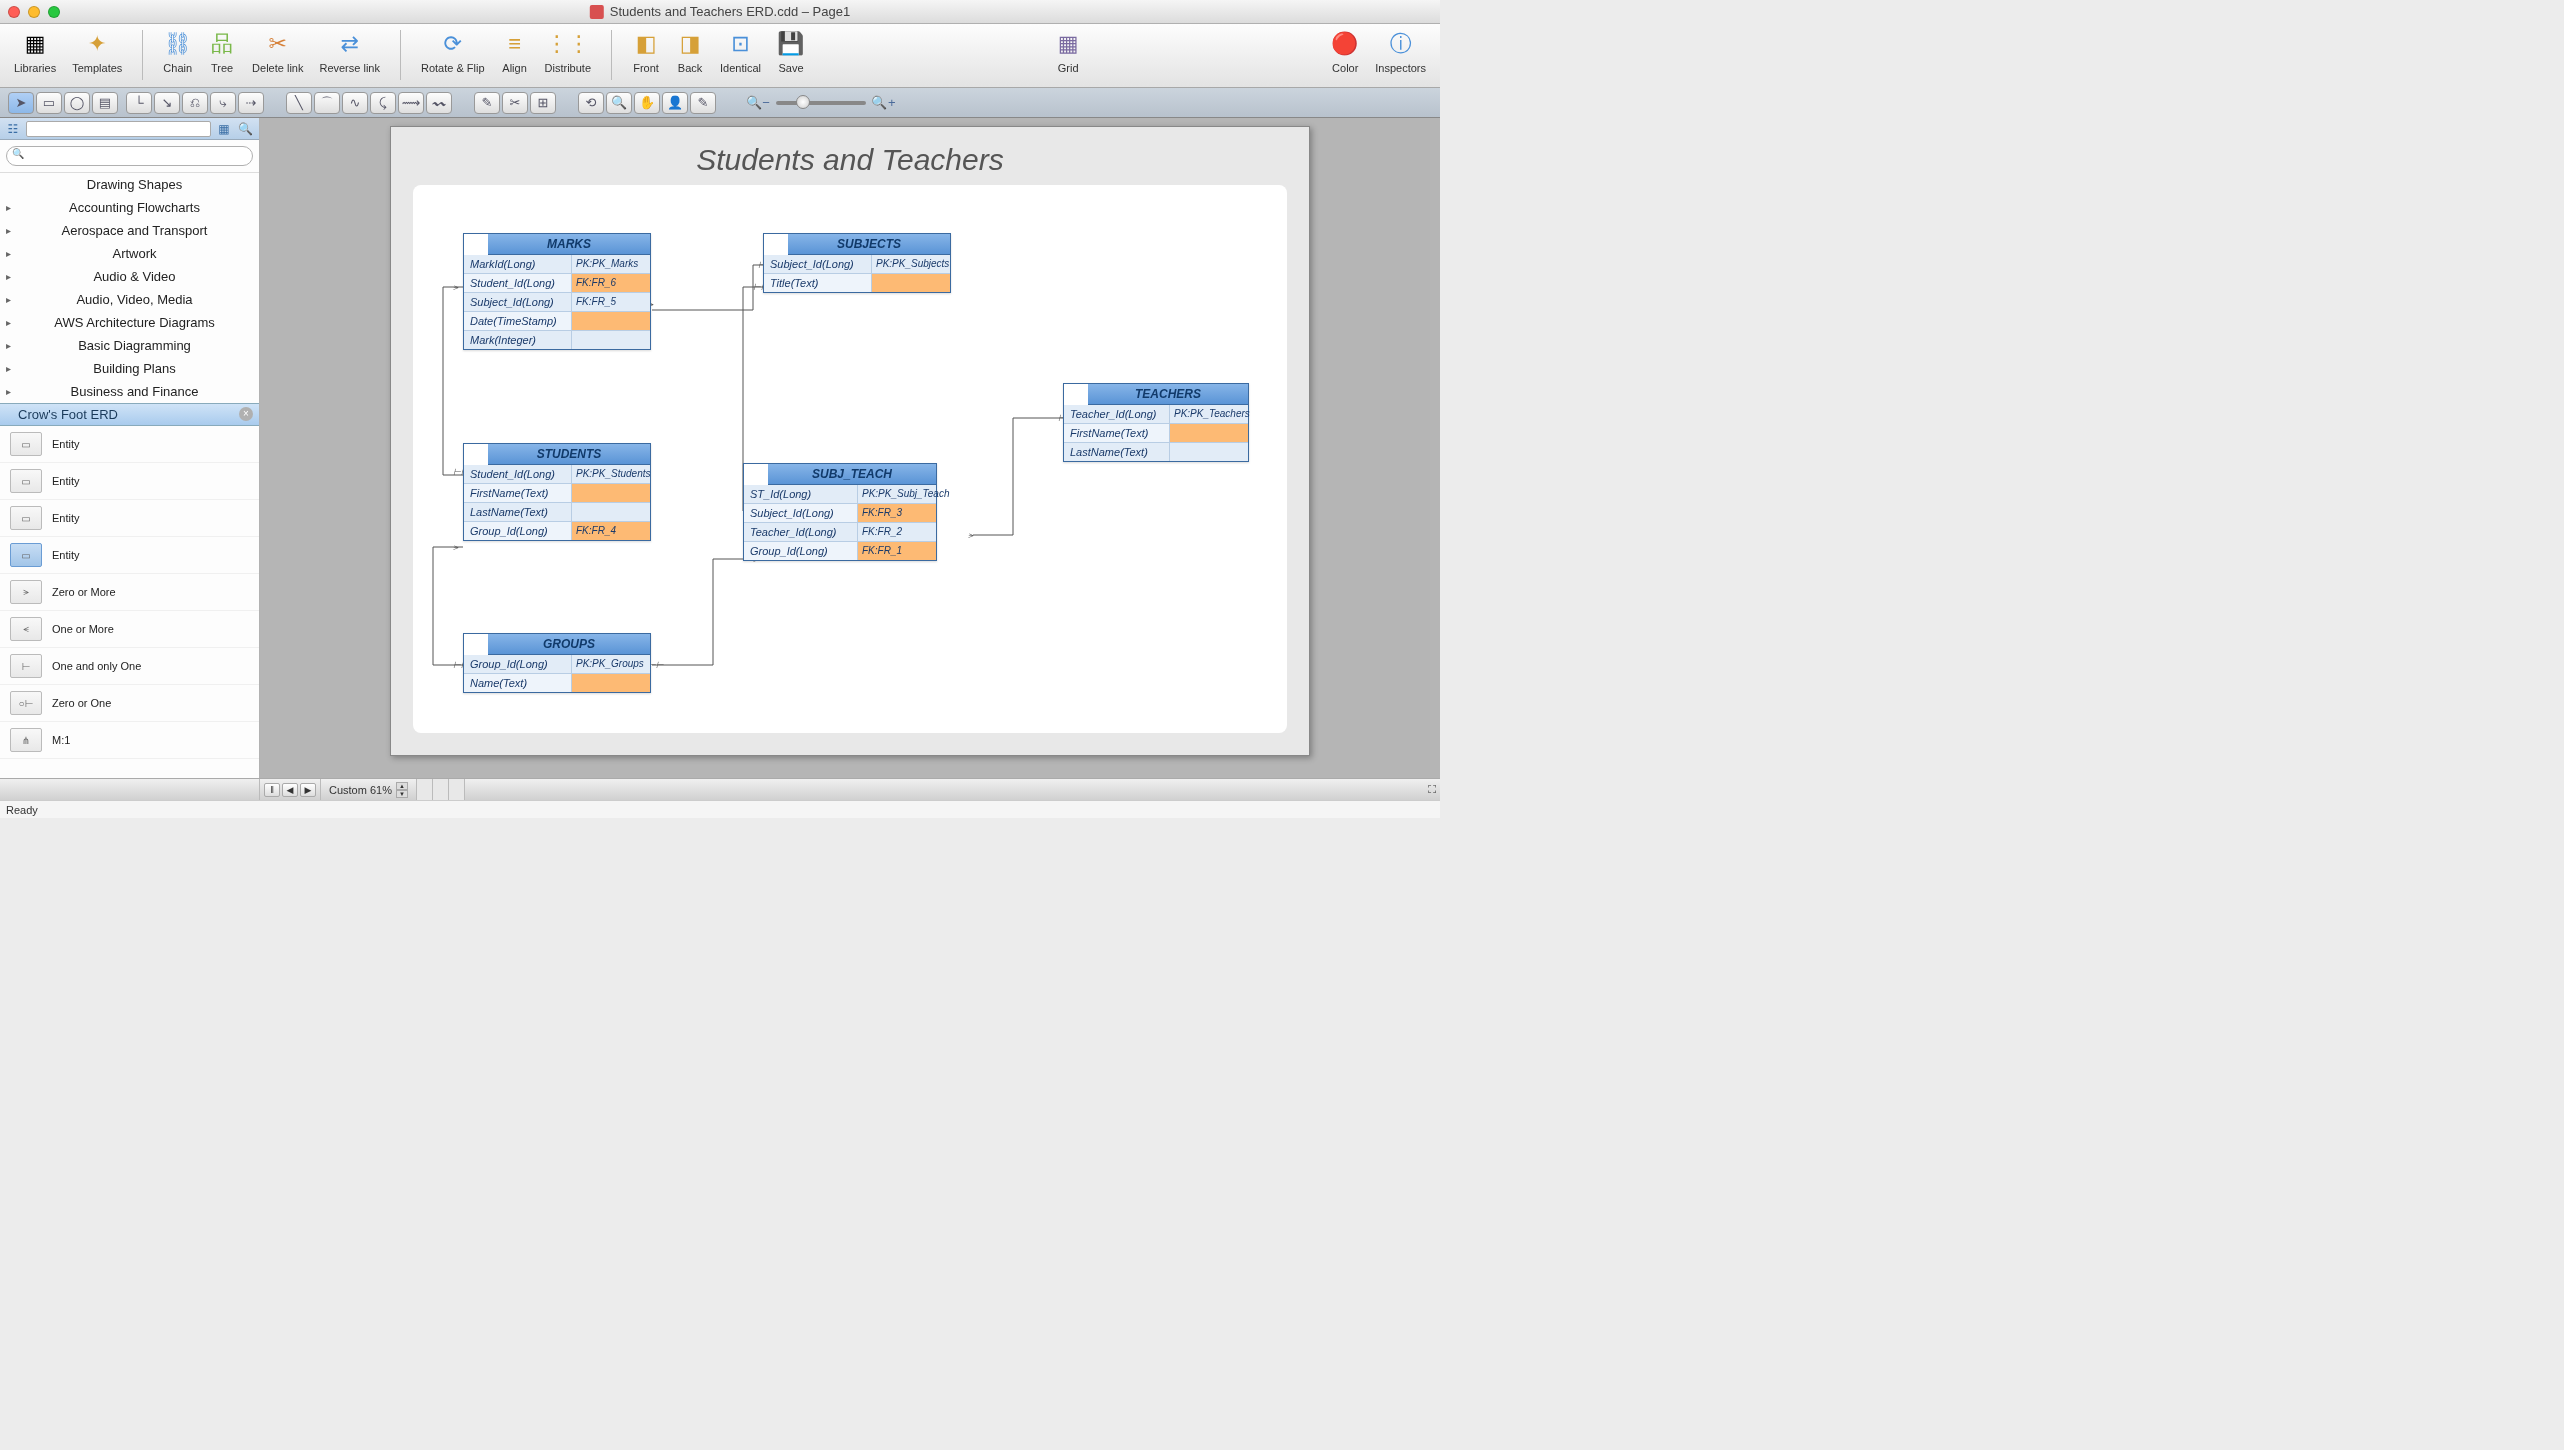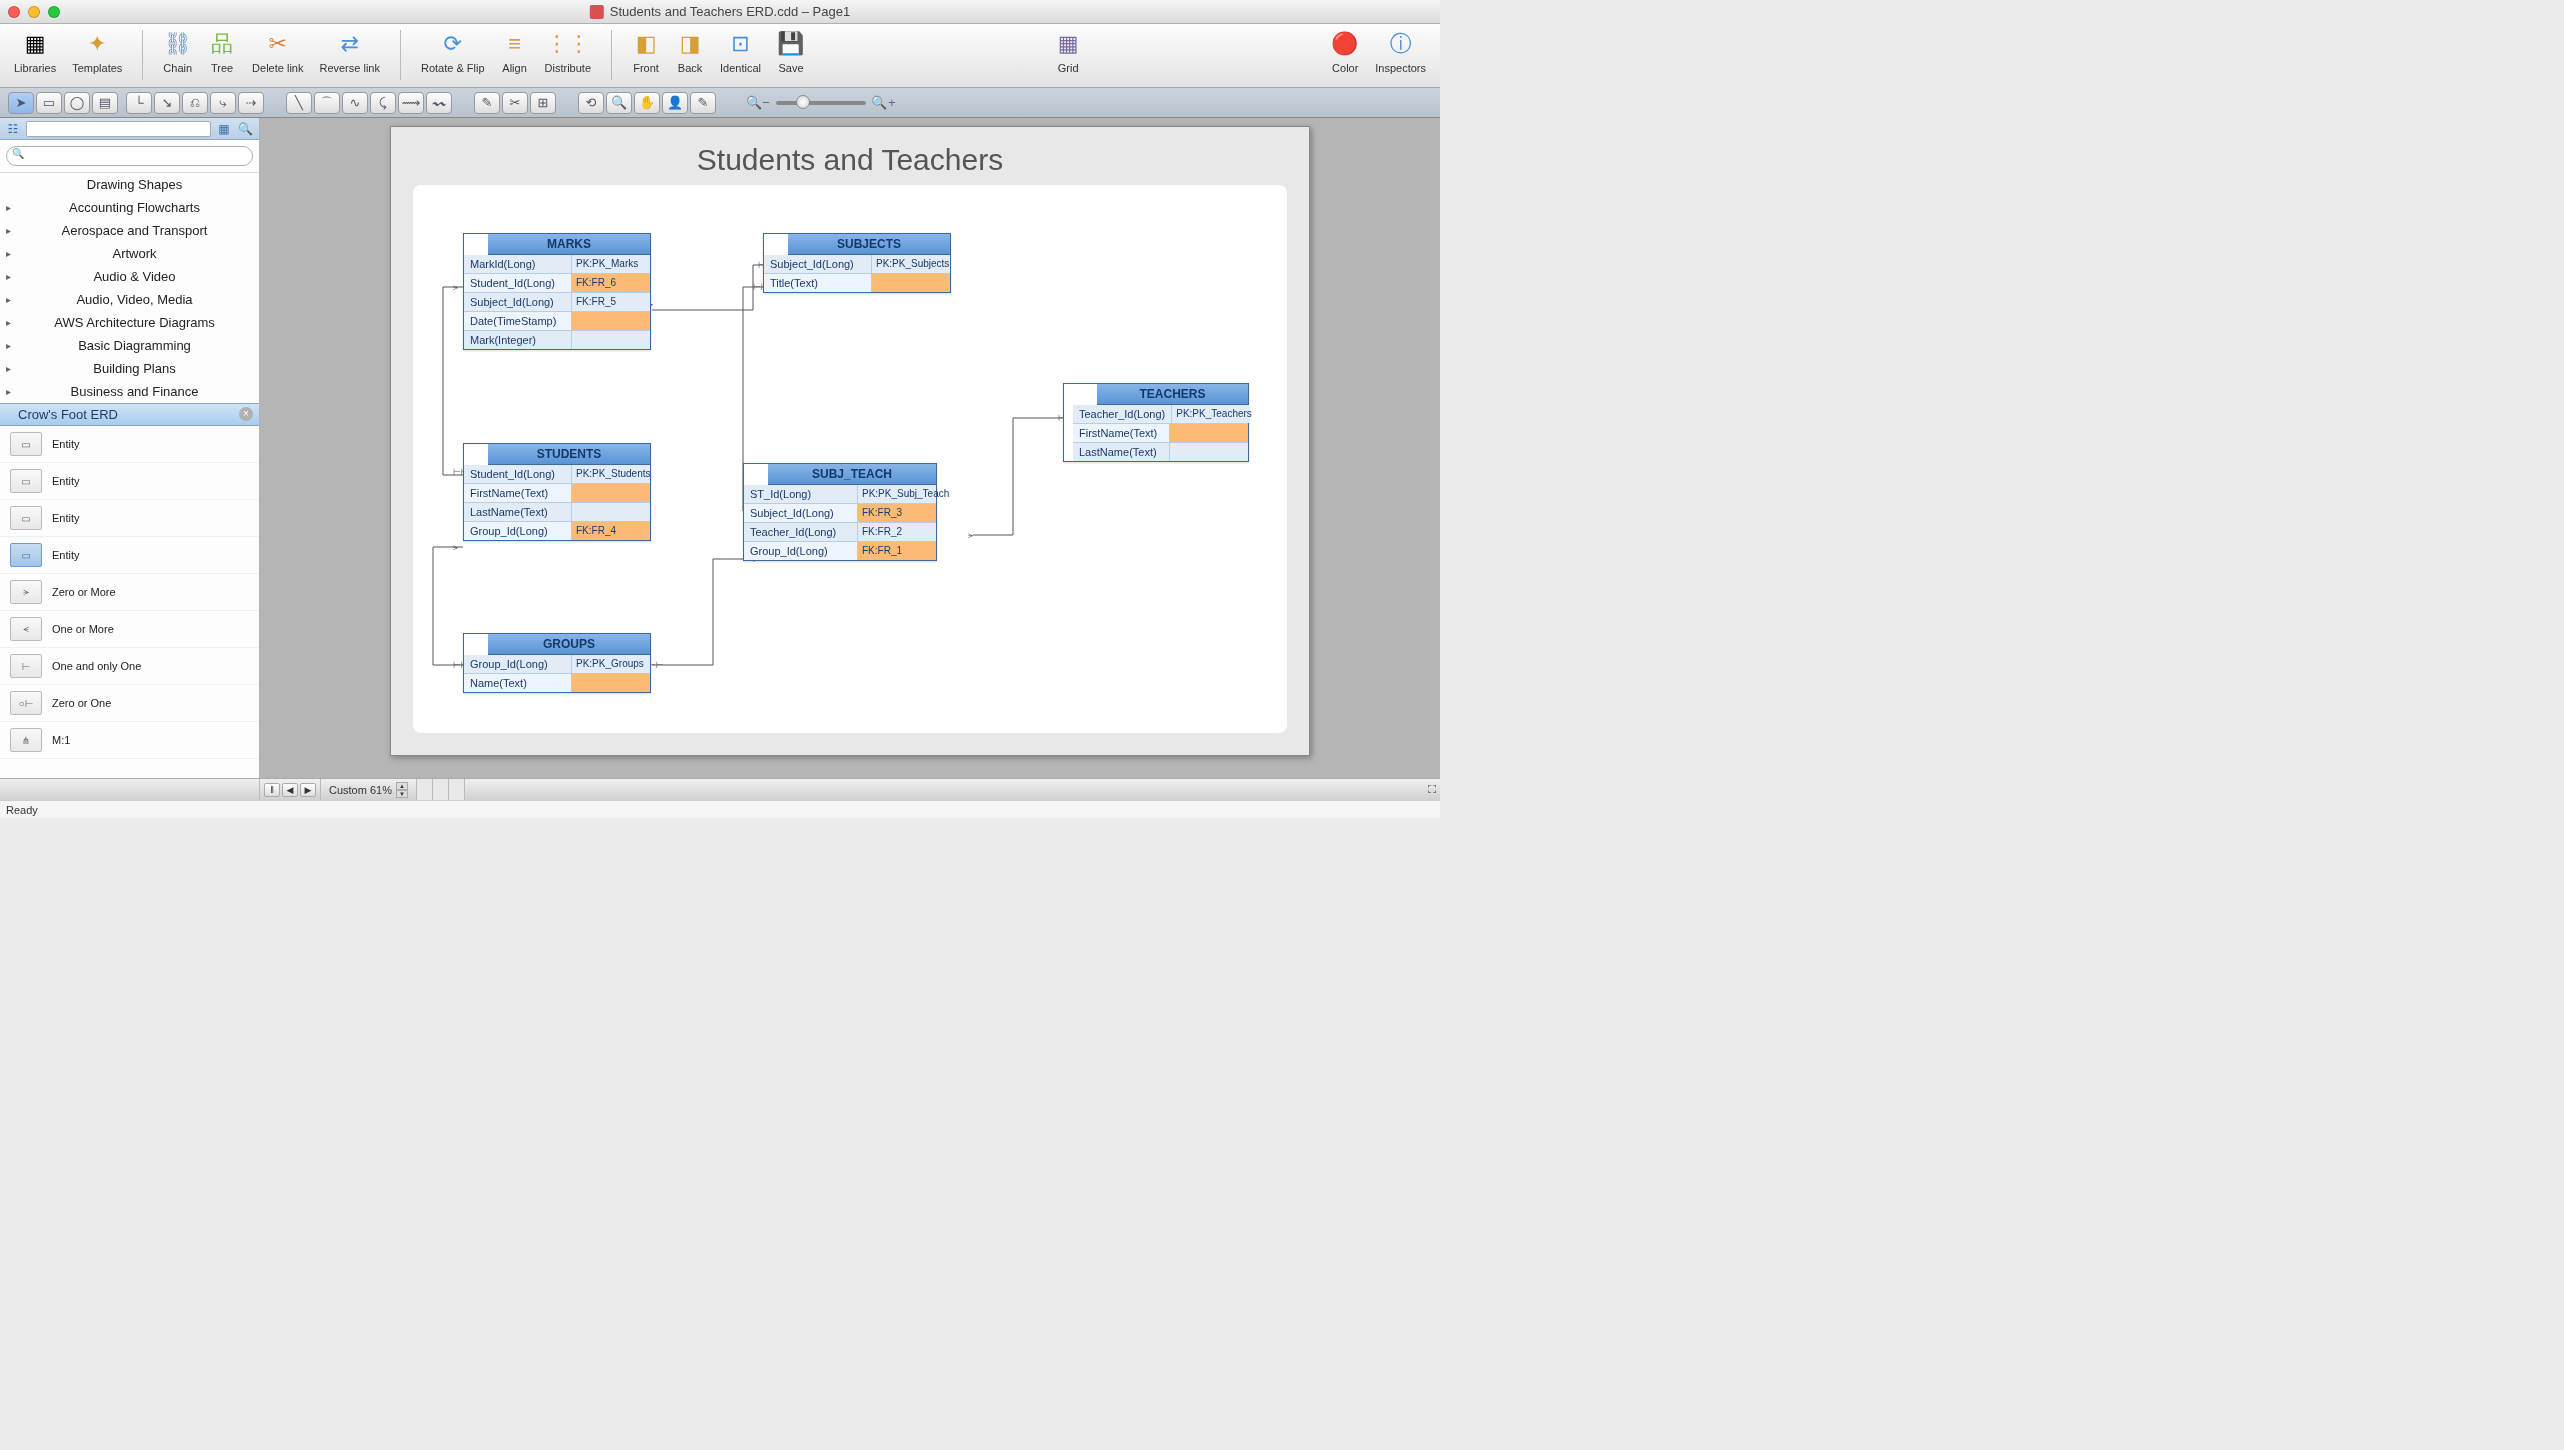--- a/index.html
+++ b/index.html
@@ -50,21 +50,21 @@
 .cat-sel { background: linear-gradient(#cfe3f7, #a9cbed); border-top: 1px solid #8ab; border-bottom: 1px solid #8ab; padding: 3px 4px 3px 18px; font-size: 13px; color: #1a3a5a; position: relative; }
 .cat-sel .close { position: absolute; right: 6px; top: 3px; width: 14px; height: 14px; background: #b0b0b0; border-radius: 50%; color: #fff; font-size: 10px; text-align: center; line-height: 14px; cursor: pointer; }
 .shapelist { overflow-y: auto; flex: 1; }
 .shape-item { display: flex; align-items: center; gap: 10px; padding: 6px 10px; cursor: pointer; border-bottom: 1px solid #f0f0f0; }
 .shape-item .thumb { width: 32px; height: 24px; background: linear-gradient(#f8f8f8, #e8e8e8); border: 1px solid #bbb; border-radius: 2px; display: flex; align-items: center; justify-content: center; font-size: 10px; color: #666; flex-shrink: 0; }
 .shape-item .thumb.sel { background: linear-gradient(#c7ddf4, #a2c5e8); border-color: #6a9cd4; }
 .shape-item .slbl { font-size: 11px; color: #222; }
 
 
 .canvas-wrap { flex: 1; background: #b5b5b5; overflow: auto; position: relative; }
-.page { position: absolute; left: 130px; top: 8px; width: 920px; height: 630px; background: #e8e8e8; border: 1px solid #888; box-shadow: 2px 2px 6px rgba(0,0,0,0.3); }
+.page { position: absolute; left: 130px; top: 8px; width: 920px; height: 630px; background: #e8e8e8; border: 1px solid #888; box-shadow: 2px 2px 6px rgba(0,0,0,0.3); font-style: italic; }
 .page-inner { position: absolute; left: 22px; top: 58px; right: 22px; bottom: 22px; background: #fff; border-radius: 8px; }
 .page-title { position: absolute; top: 16px; left: 0; right: 0; text-align: center; font-size: 30px; color: #555; }
 
 
 .entity { position: absolute; border: 1px solid #3b6aa0; background: #fff; font-size: 11px; box-shadow: 0 1px 2px rgba(0,0,0,0.15); }
 .entity-header { background: linear-gradient(#87b5e8, #5a94d6); color: #113a6a; font-weight: bold; text-align: center; padding: 3px 0; border-bottom: 1px solid #3b6aa0; font-size: 12px; margin-left: 24px; }
 .entity-row { display: flex; border-bottom: 1px solid #b8cde4; }
 .entity-row:last-child { border-bottom: none; }
 .entity-row .c1 { flex: 1; padding: 3px 6px; color: #1a3a6a; border-right: 1px solid #b8cde4; background: #eef4fb; white-space: nowrap; }
 .entity-row .c2 { width: 78px; padding: 3px 4px; color: #1a3a6a; background: #fdba74; white-space: nowrap; font-size: 10px; }
@@ -410,21 +410,21 @@
                   <div class="c1">Group_Id(Long)</div>
                   <div class="c2">PK:PK_Groups</div>
                 </div>
                 <div class="entity-row">
                   <div class="c1">Name(Text)</div>
                   <div class="c2"></div>
                 </div>
               </div>
           </div>
 
-          <div class="entity" style="left:650px; top:198px; width:186px;padding-left:9px;">
+          <div class="entity" style="left:650px; top:198px; width:186px;">
             <div class="entity-header">TEACHERS</div>
             <div id="teachers-rows">
                 <div class="entity-row">
                   <div class="c1">Teacher_Id(Long)</div>
                   <div class="c2">PK:PK_Teachers</div>
                 </div>
                 <div class="entity-row">
                   <div class="c1">FirstName(Text)</div>
                   <div class="c2"></div>
                 </div>

